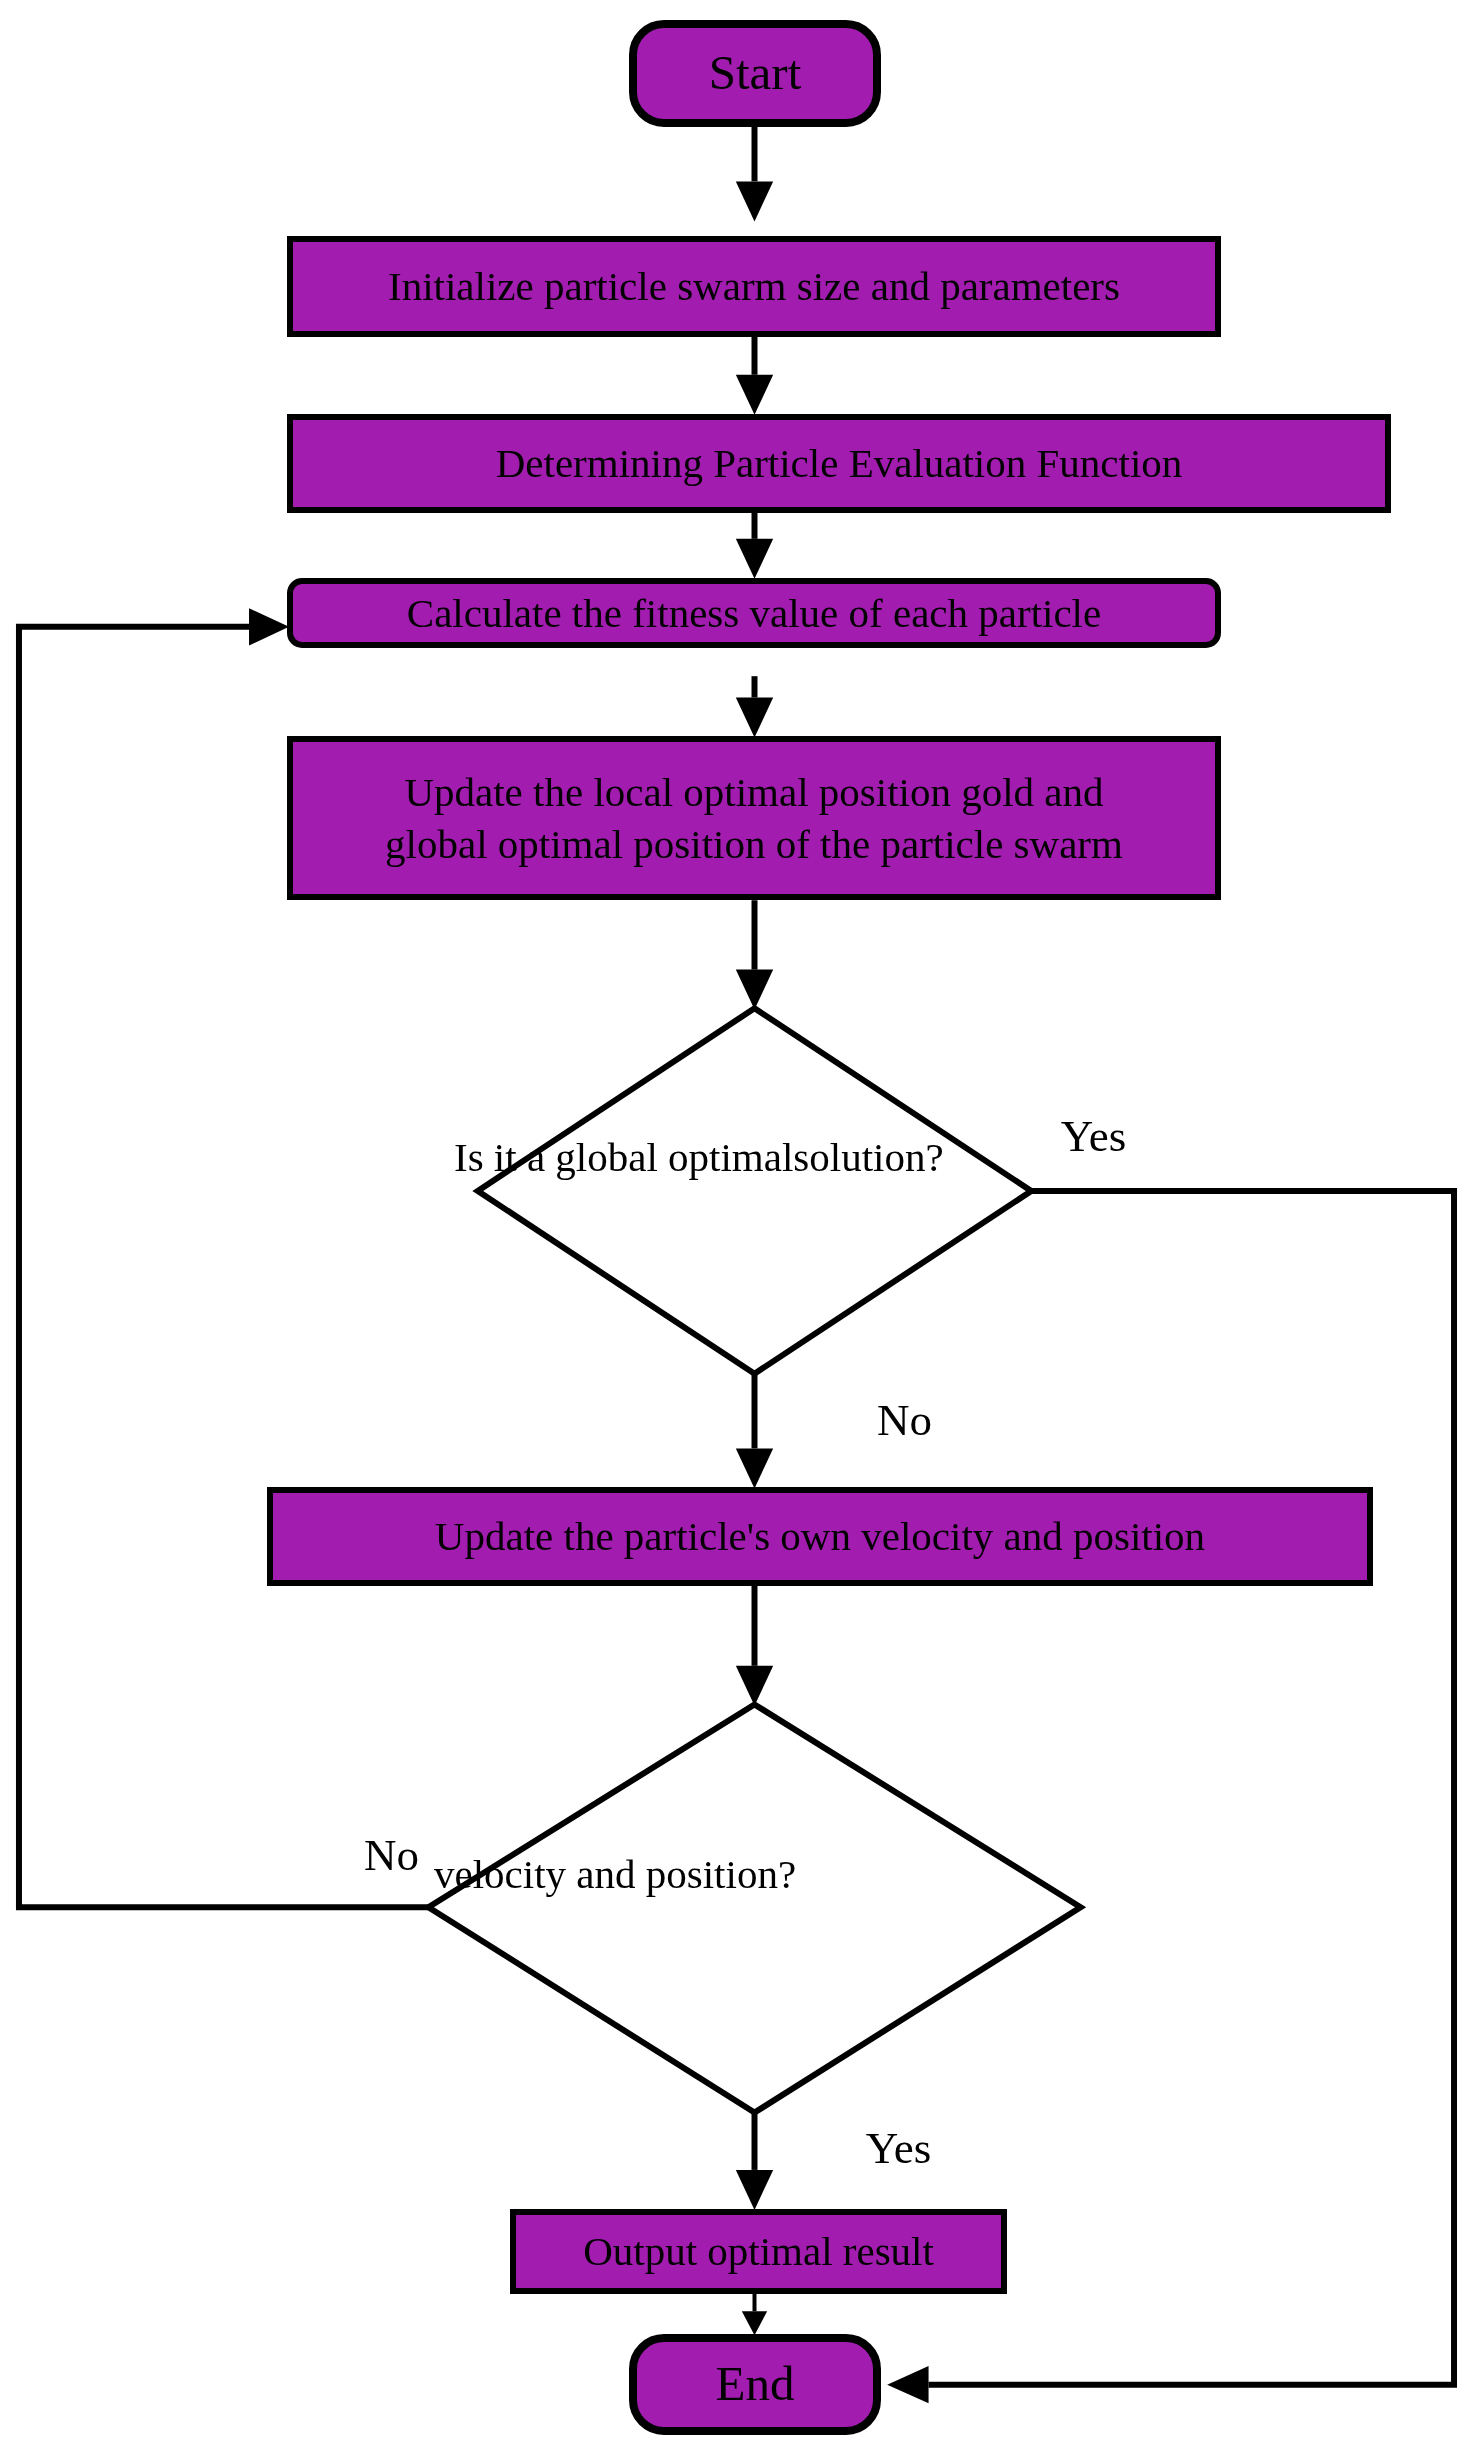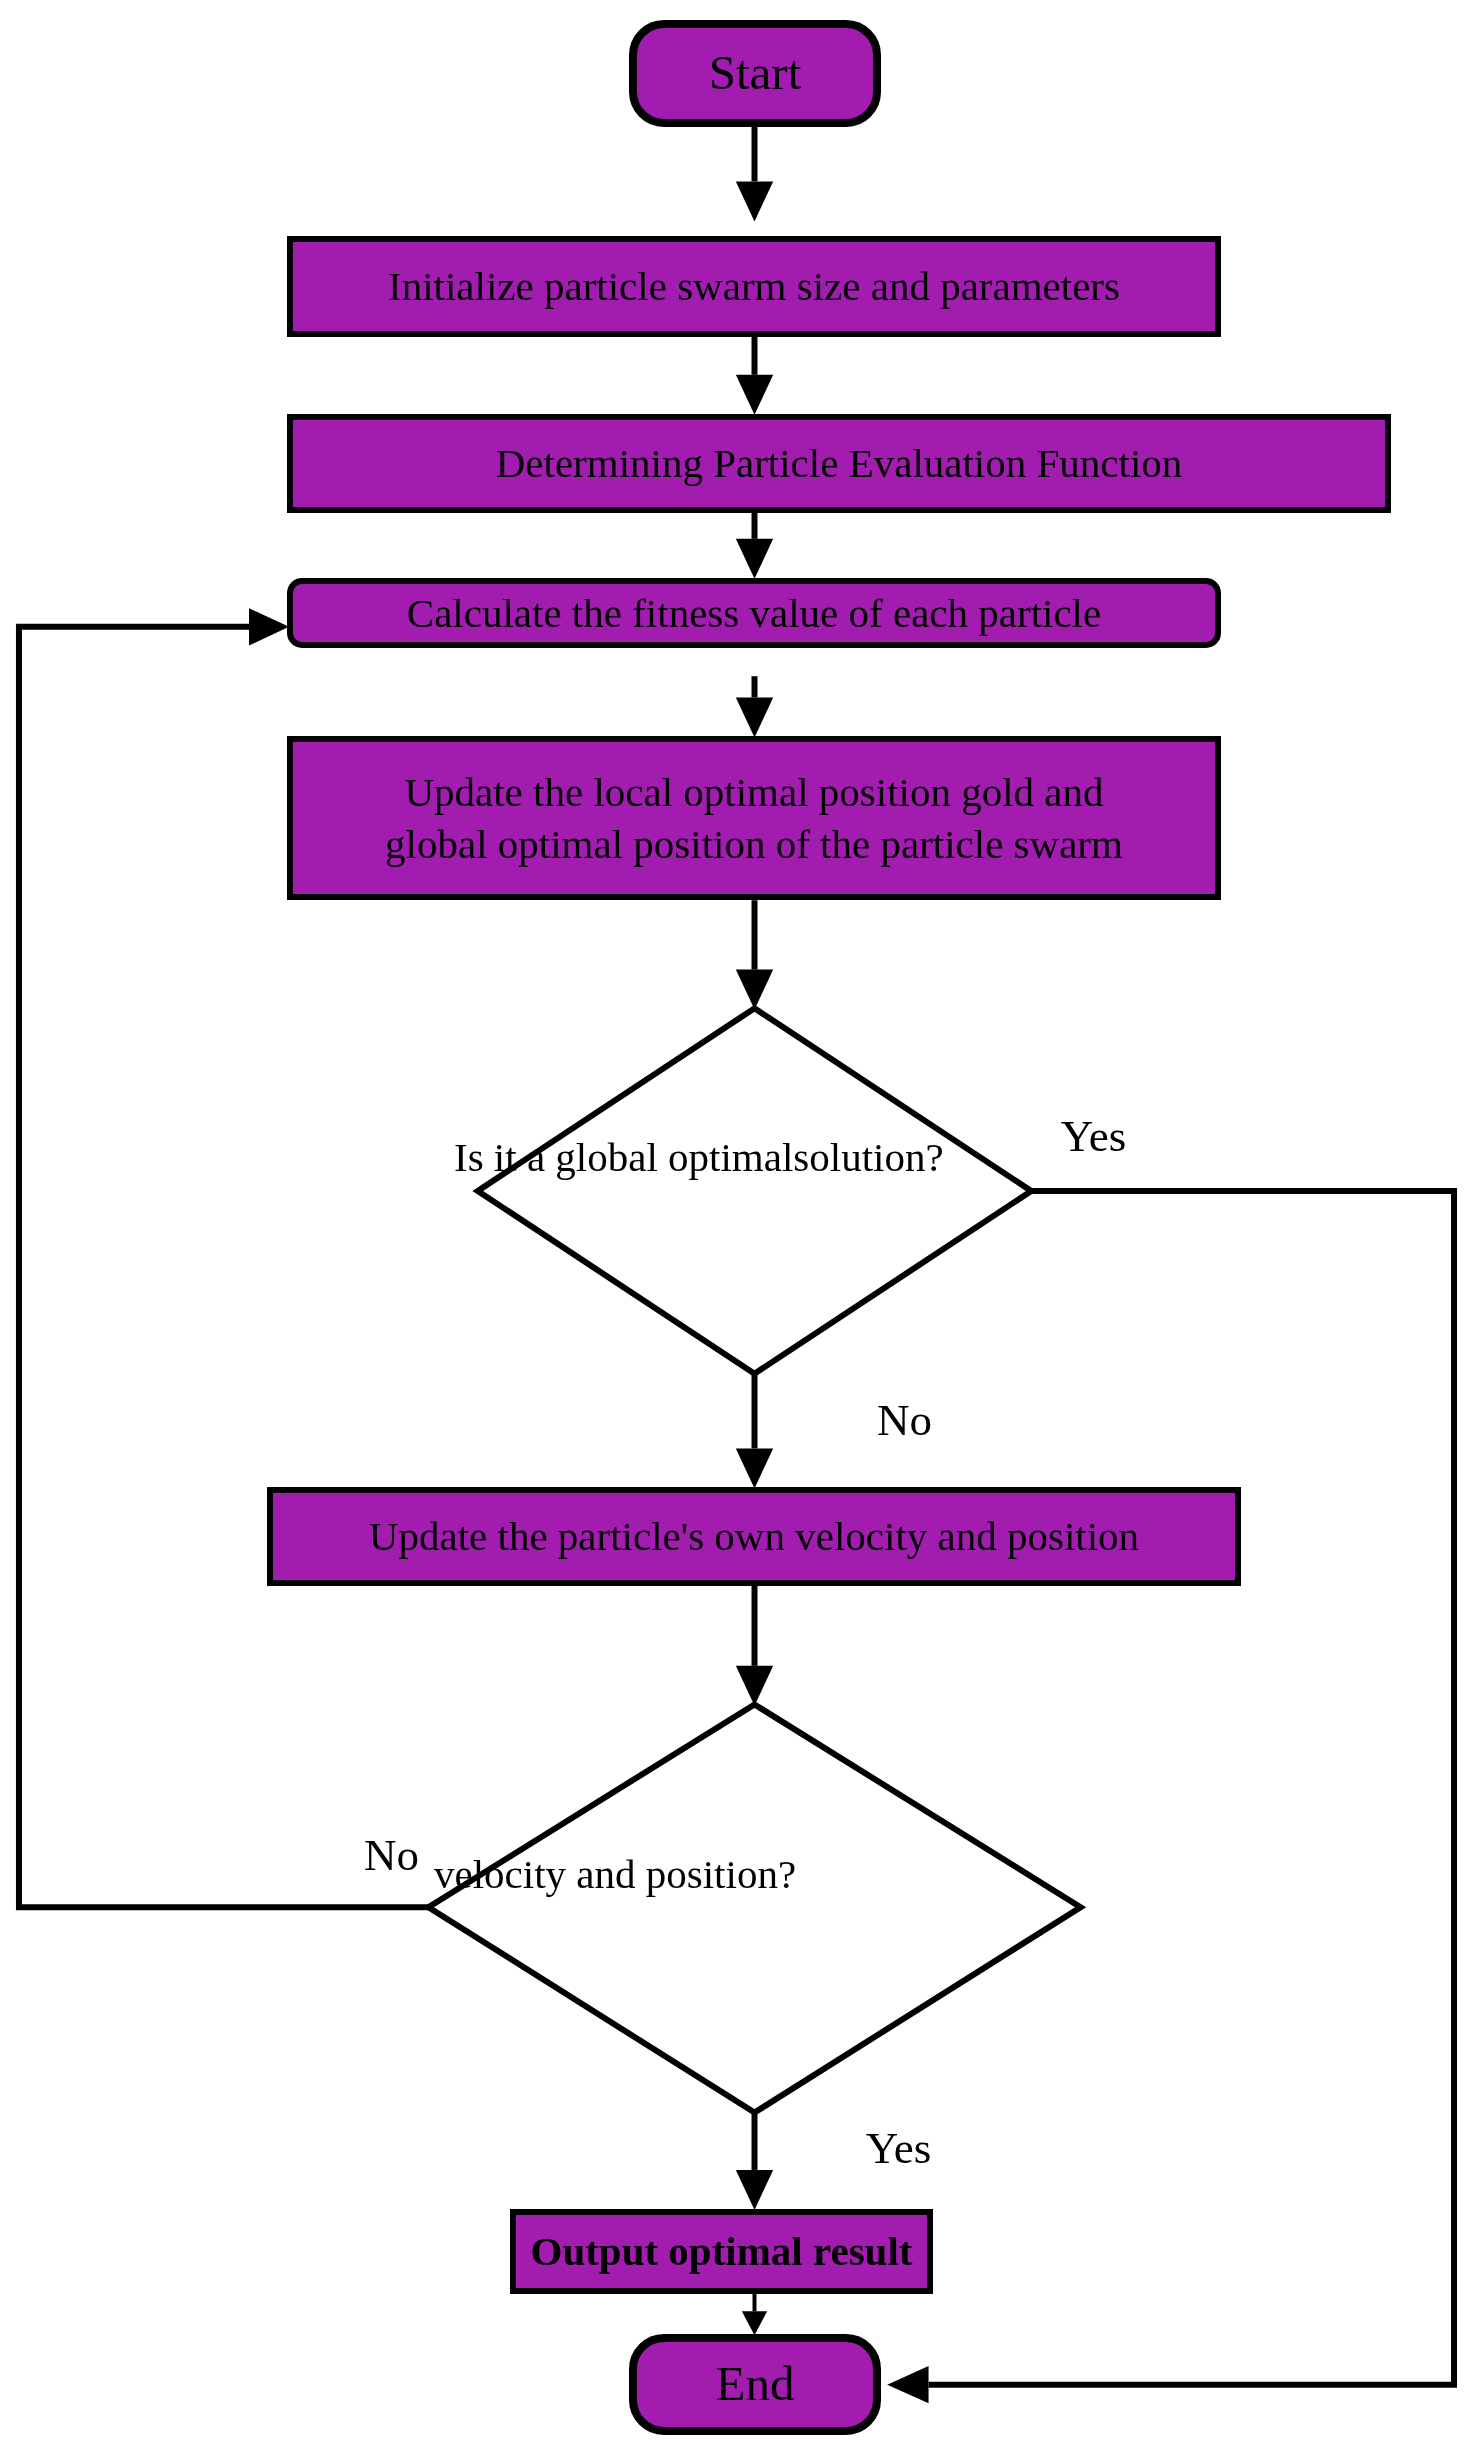--- a/index.html
+++ b/index.html
@@ -75,25 +75,25 @@
 
   <div class="node" style="left:287px; top:578px; width:934px; height:70px;border-radius:15px;">
     <span>Calculate the fitness value of each particle</span>
   </div>
 
   <div class="node" style="left:287px; top:736px; width:934px; height:164px; flex-direction:column;">
     <span style="display:block">Update the local optimal position gold and</span>
     <span style="display:block">global optimal position of the particle swarm</span>
   </div>
 
-  <div class="node" style="left:267px; top:1487px; width:974px; height:99px;">
+  <div class="node" style="left:267px; top:1487px; width:1106px; height:99px;">
     <span>Update the particle's own velocity and position</span>
   </div>
 
-  <div class="node" style="left:510px; top:2209px; width:423px; height:85px;font-weight:bold;">
+  <div class="node" style="left:510px; top:2209px; width:497px; height:85px;">
     <span>Output optimal result</span>
   </div>
 
   <div class="node terminator" style="left:629px; top:2334px; width:252px; height:101px;">
     <span>End</span>
   </div>
 
   <div class="dtext" style="left:454px; top:1132px; width:600px;">
     <span>Is it a global optimal</span>
     <span>solution?</span>

